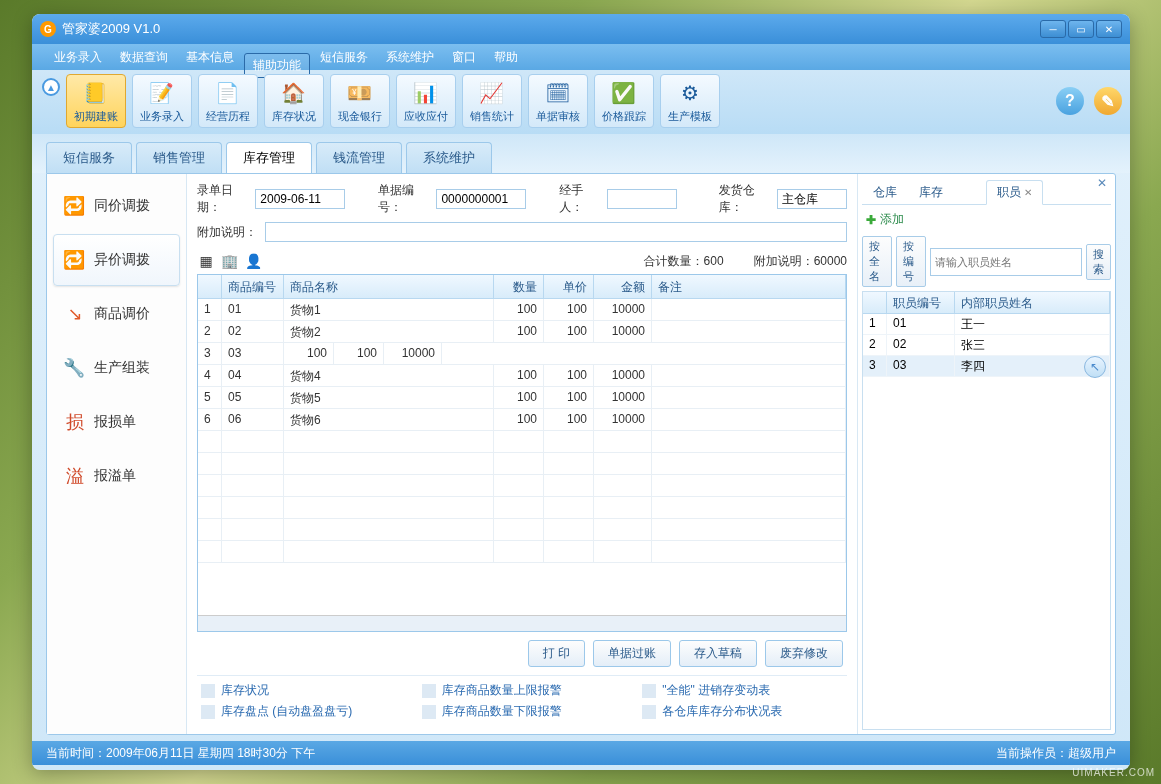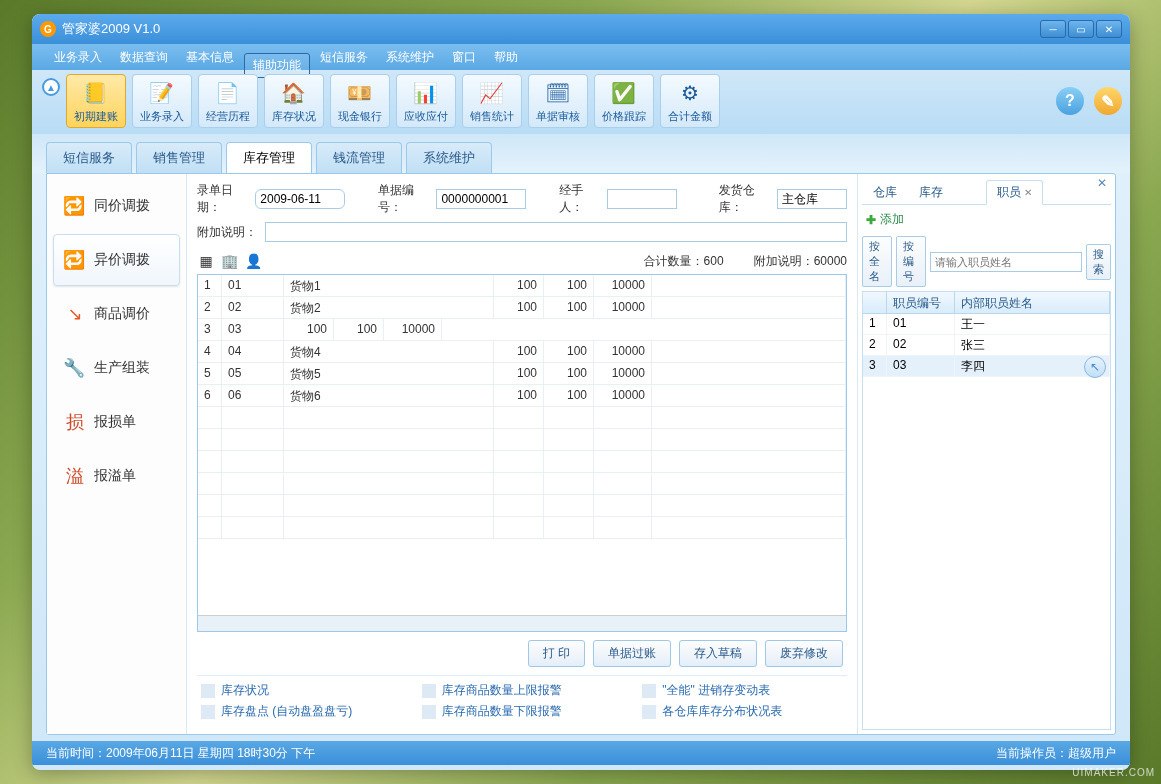--- a/index.html
+++ b/index.html
@@ -59,21 +59,21 @@
 
 .right-panel { width: 258px; border-left: 1px solid #d8e8f4; padding: 4px; display: flex; flex-direction: column; position: relative; }
 .rp-close { position: absolute; right: 4px; top: 2px; width: 14px; height: 14px; color: #5a8aba; cursor: pointer; font-size: 12px; }
 .rp-tabs { display: flex; border-bottom: 1px solid #c8dff0; margin-top: 2px; }
 .rp-tab { padding: 3px 10px; font-size: 12px; color: #2a5a8a; border: 1px solid transparent; border-bottom: none; cursor: pointer; display: flex; align-items: center; gap: 3px; }
 .rp-tab.active { background: #fff; border: 1px solid #c8dff0; border-bottom: 1px solid #fff; margin-bottom: -1px; border-radius: 3px 3px 0 0; margin-left: 32px; }
 .rp-tab-close { font-size: 10px; color: #888; }
 .rp-add { display: flex; align-items: center; gap: 4px; padding: 6px 4px; font-size: 12px; color: #2a8a4a; cursor: pointer; }
 .rp-search { display: flex; gap: 4px; padding: 2px 0; align-items: center; }
 .small-btn { padding: 2px 6px; background: linear-gradient(#fdfdfd,#e8f0f8); border: 1px solid #a8cce8; font-size: 11px; color: #2a5a8a; cursor: pointer; border-radius: 2px; }
-.rp-input { flex: 1; height: 20px; border: 1px solid #a8cce8; padding: 0 4px; font-size: 11px; }
+.rp-input { flex: 1; height: 28px; border: 1px solid #a8cce8; padding: 0 4px; font-size: 11px; }
 
 .rp-grid { flex: 1; border: 1px solid #c8dff0; margin-top: 2px; display: flex; flex-direction: column; }
 .rp-head { display: flex; background: linear-gradient(#f0f8ff,#d8ecfa); border-bottom: 1px solid #b8d8f0; height: 22px; }
 .rph { border-right: 1px solid #b8d8f0; padding: 3px 6px; font-size: 12px; color: #2a5a8a; }
 .rp-body { flex: 1; overflow-y: auto; position: relative; }
 .rp-row { display: flex; height: 21px; border-bottom: 1px solid #eef4f9; }
 .rpc { border-right: 1px solid #eef4f9; padding: 2px 6px; font-size: 12px; }
 .rp-row.sel { background: #e4f0fa; }
 .scroll-btn { position: absolute; right: 4px; top: 42px; width: 22px; height: 22px; border-radius: 50%; background: linear-gradient(#e8f4ff,#c0dff5); border: 1px solid #8ab8e0; color: #4a8acc; display: flex; align-items: center; justify-content: center; font-size: 12px; cursor: pointer; }
 
@@ -145,21 +145,21 @@
         <div class="tool-btn">
           <div class="tool-icon">🗓</div>
           <span>单据审核</span>
         </div>
         <div class="tool-btn">
           <div class="tool-icon">✅</div>
           <span>价格跟踪</span>
         </div>
         <div class="tool-btn">
           <div class="tool-icon">⚙</div>
-          <span>合计金额</span>
+          <span>生产模板</span>
         </div>
       </div>
     <div class="toolbar-right">
       <div class="help-circle">?</div>
       <div class="help-circle" style="background:linear-gradient(#ffd76a,#f0a830)">✎</div>
     </div>
   </div>
 
   <div class="tabbar" id="maintabs">
       <div class="main-tab">短信服务</div>
@@ -194,21 +194,21 @@
         </div>
         <div class="side-item">
           <span class="side-icon" style="color:#d04a2a">溢</span>
           <span>报溢单</span>
         </div>
       </div>
 
     <div class="main-panel">
       <div class="form-row">
         <span class="form-label">录单日期：</span>
-        <input class="form-input" style="width: 90px; border-radius: 6px;" value="2009-06-11">
+        <input class="form-input" style="width: 90px;" value="2009-06-11">
         <span style="width:20px"></span>
         <span class="form-label">单据编号：</span>
         <input class="form-input" style="width: 90px;" value="0000000001">
         <span style="width:20px"></span>
         <span class="form-label">经手人：</span>
         <input class="form-input" style="width: 70px;" value="">
         <span style="width:30px"></span>
         <span class="form-label">发货仓库：</span>
         <input class="form-input" style="width: 70px;" value="主仓库">
       </div>
@@ -220,20 +220,29 @@
         <span class="mini-icon">▦</span>
         <span class="mini-icon">🏢</span>
         <span class="mini-icon">👤</span>
         <div class="totals">
           <span><span>合计数量：</span><span>600</span></span>
           <span><span>附加说明：</span><span>60000</span></span>
         </div>
       </div>
 
       <div class="grid">
+        <div class="grid-head">
+          <div class="gh w-idx"></div>
+          <div class="gh w-code">商品编号</div>
+          <div class="gh w-name">商品名称</div>
+          <div class="gh w-qty">数量</div>
+          <div class="gh w-price">单价</div>
+          <div class="gh w-amt">金额</div>
+          <div class="gh w-note">备注</div>
+        </div>
         <div class="grid-body" id="gridbody">
             <div class="grid-row">
               <div class="gc w-idx">1</div>
               <div class="gc w-code">01</div>
               <div class="gc w-name">货物1</div>
               <div class="gc w-qty">100</div>
               <div class="gc w-price">100</div>
               <div class="gc w-amt">10000</div>
               <div class="gc w-note"></div>
             </div>

